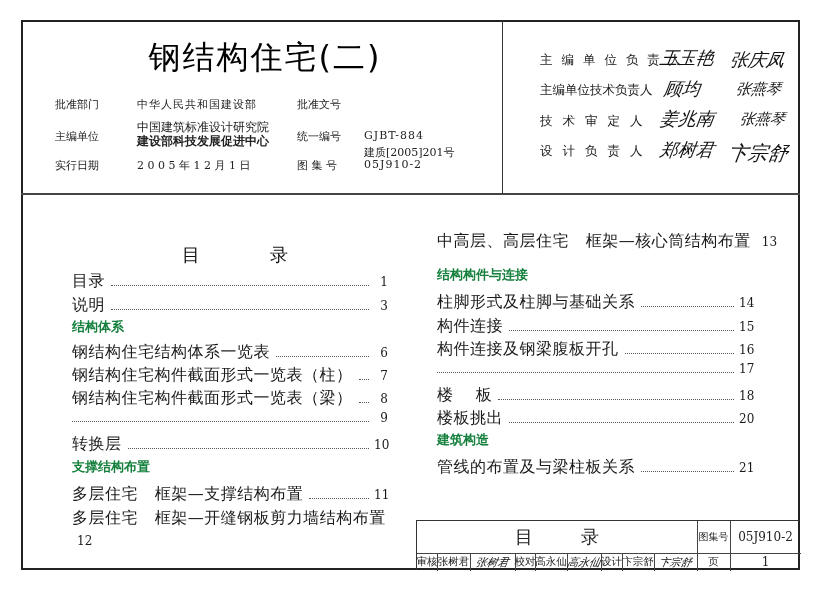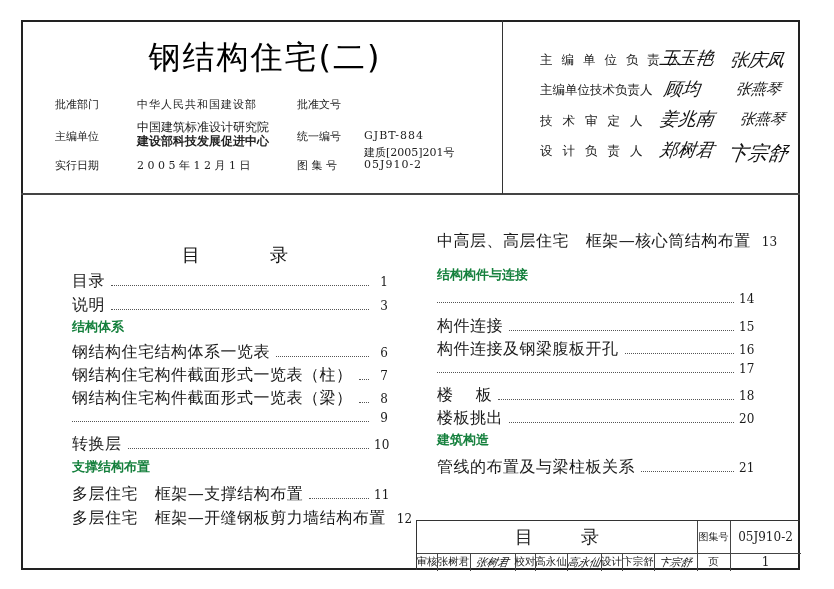--- a/index.html
+++ b/index.html
@@ -124,33 +124,34 @@
   <span class="lbl">转换层</span>
     <span class="dots"></span>
     <span class="pg">10</span>
 </div>
 <div class="toc-sec" style="left:72px;top:458px;">支撑结构布置</div>
 <div class="toc-row" style="left:72px;top:484px;width:316px;">
   <span class="lbl" style="white-space:pre;">多层住宅   框架—支撑结构布置</span>
     <span class="dots"></span>
     <span class="pg">11</span>
 </div>
-<div class="toc-row" style="left:72px;top:508px;width:316px;">
+<div class="toc-row" style="left:72px;top:508px;width:316px;flex-direction:column;">
   <span class="lbl" style="white-space:pre;">多层住宅   框架—开缝钢板剪力墙结构布置</span>
     <span class="dots"></span>
     <span class="pg">12</span>
 </div>
 
 <div class="toc-row" style="left:437px;top:231px;width:316px;">
   <span class="lbl" style="white-space:pre;">中高层、高层住宅   框架—核心筒结构布置</span>
     <span class="dots"></span>
     <span class="pg">13</span>
 </div>
 <div class="toc-sec" style="left:437px;top:266px;">结构构件与连接</div>
 <div class="toc-row" style="left:437px;top:292px;width:316px;">
+  <span class="lbl">柱脚形式及柱脚与基础关系</span>
     <span class="dots"></span>
     <span class="pg">14</span>
 </div>
 <div class="toc-row" style="left:437px;top:316px;width:316px;">
   <span class="lbl">构件连接</span>
     <span class="dots"></span>
     <span class="pg">15</span>
 </div>
 <div class="toc-row" style="left:437px;top:339px;width:316px;">
   <span class="lbl">构件连接及钢梁腹板开孔</span>

